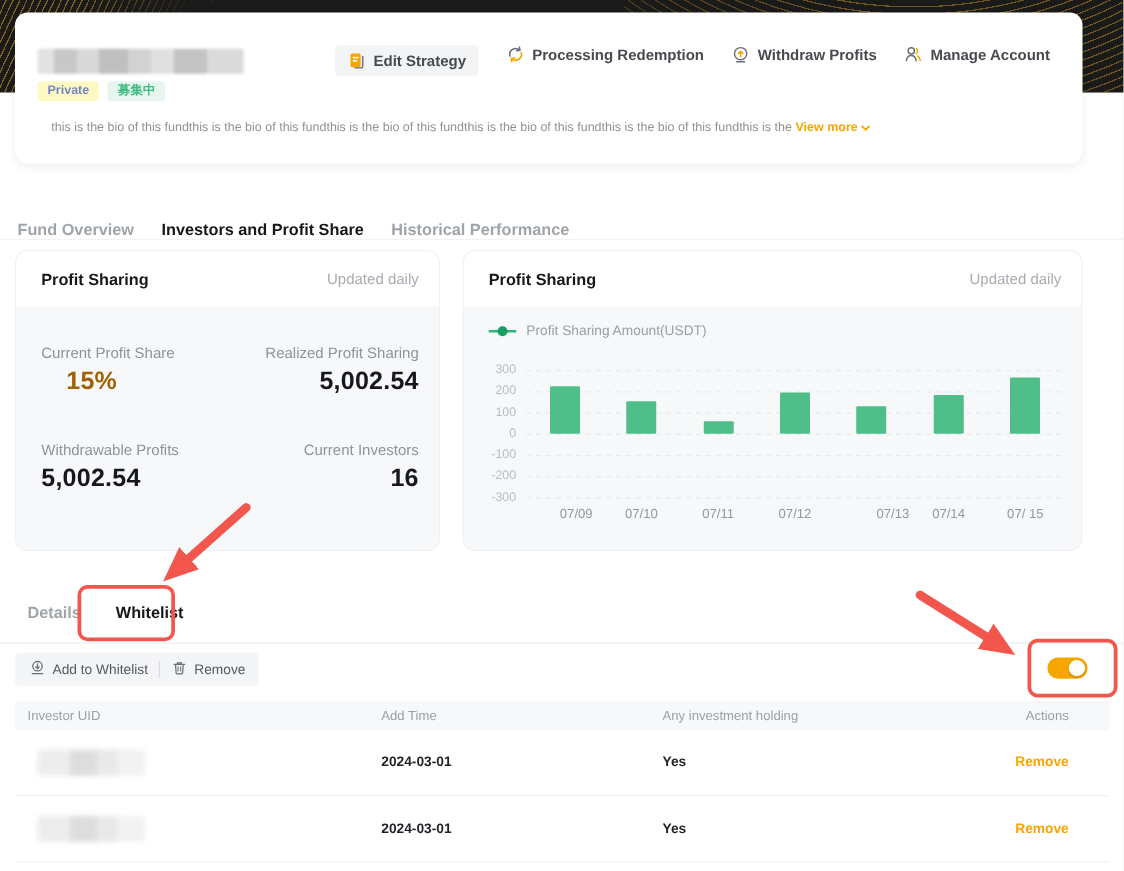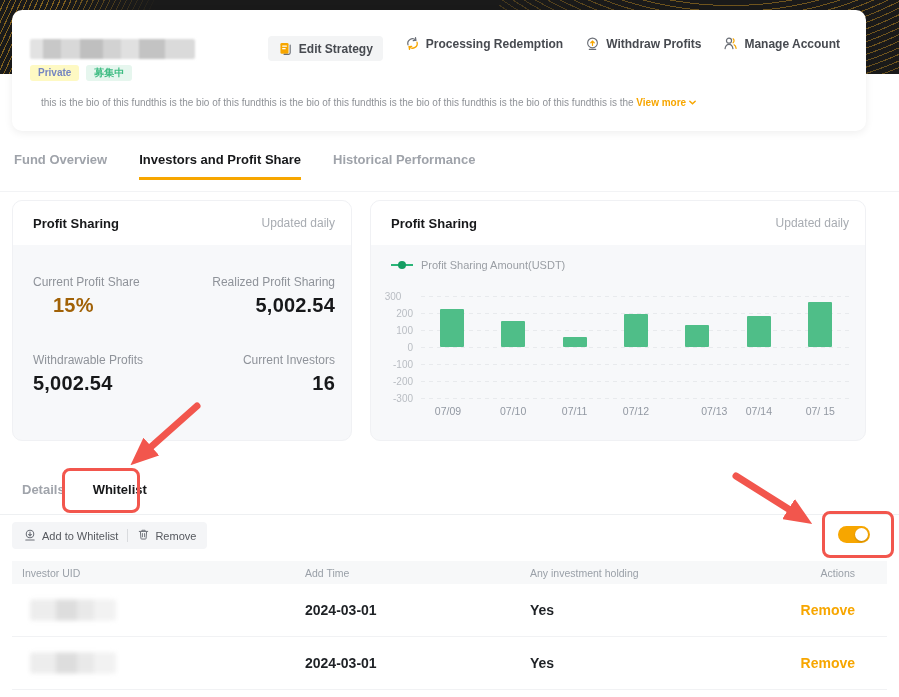--- a/index.html
+++ b/index.html
@@ -30,21 +30,21 @@
   .badge.blue  { background:#fef9c3; color:#7585c2; }
   .badge.green { background:#e6f6ee; color:#3fbc83; }
   .bio-row { position:absolute; left:18px; top:87px; width:820px; white-space:nowrap; overflow:hidden;
     font-size:10px; color:#8f9297;margin-left:11px; }
   .view-more { color:#f7a600; font-weight:700; cursor:pointer; display:inline-flex; align-items:center; gap:2px; }
   .header-actions { position:absolute; right:26px; top:26px; display:flex; align-items:flex-start; gap:22px; }
   .action-btn { display:flex; align-items:center; gap:6px; font-size:12px; font-weight:700; color:#474a50; cursor:pointer; }
   .action-btn.pill { background:#f3f4f5; border-radius:4px; padding:5px 10px; }
   .action-btn svg { display:block; }
   
-  .main-tabs { position:absolute; left:14px; top:152px; display:flex; gap:32px; }
+  .main-tabs { position:absolute; left:14px; top:176px; display:flex; gap:22px; }
   .main-tab { font-size:13px; font-weight:700; color:#9fa3aa; padding-bottom:10px; border-bottom:3px solid transparent; cursor:pointer; }
   .main-tab.active { color:#17181a; border-bottom-color:#f7a600; }
   .tabbar-divider { position:absolute; left:0; top:191px; width:899px; height:1px; background:#f2f3f5; }
   
   .panel { position:absolute; top:200px; background:#f7f8fa; border:1px solid #f0f1f4; border-radius:10px; }
   .panel.left  { left:12px;  width:340px; height:241px; }
   .panel.right { left:370px; width:496px; height:241px; }
   .panel-head { height:44px; background:#fff; border-radius:9px 9px 0 0;
     display:flex; align-items:center; justify-content:space-between; padding:0 16px 0 20px; }
   .panel-title { font-size:13px; font-weight:700; color:#17181a; }
@@ -75,21 +75,21 @@
   .tool-btn { display:flex; align-items:center; gap:5px; font-size:11px; color:#55585e; font-weight:400; cursor:pointer;text-align:center; }
   .tool-sep { width:1px; height:13px; background:#d9dbde; }
   .toggle { position:absolute; left:838px; top:526px; width:32px; height:17px; border-radius:9px; background:#f7a600; cursor:pointer; }
   .toggle .knob { position:absolute; right:2px; top:2px; width:13px; height:13px; border-radius:50%; background:#fff; box-shadow:0 1px 2px rgba(0,0,0,.2); }
   
   .table-header { position:absolute; left:12px; top:561px; width:875px; height:23px; background:#f7f8f9; }
   .th { position:absolute; top:50%; transform:translateY(-50%); font-size:10.5px; color:#9aa0a8; }
   .c-uid { left:10px; } .c-time { left:293px; } .c-holding { left:518px; }
   .c-actions { right:32px; text-align:right; }
   .trow { position:absolute; left:12px; width:875px; height:53px; border-bottom:1px solid #f1f2f4; }
-  .td { position:absolute; top:50%; transform:translateY(-50%); font-size:14px; font-weight:700; color:#1f2226; }
+  .td { position:absolute; top:50%; transform:translateY(-50%); font-size:11px; font-weight:700; color:#1f2226; }
   .td.remove { color:#f7a600; font-weight:600; cursor:pointer; }
   .uid-blur { position:absolute; left:18px; top:50%; transform:translateY(-50%); width:86px; height:21px; border-radius:2px;
     background:linear-gradient(90deg,#ededed 0 30%,#dddddd 30% 55%,#e9e9e9 55% 75%,#f2f2f2 75% 100%);
     filter:blur(2px); }
   
   .anno-box { position:absolute; border:3.5px solid #f2564d; border-radius:8px; pointer-events:none; }
   .anno-box.a { left:62px;  top:468px; width:78px; height:45px; }
   .anno-box.b { left:822px; top:511px; width:72px; height:47px; }
   .anno-svg { position:absolute; left:0; top:0; width:899px; height:697px; pointer-events:none; }
 </style>
@@ -197,36 +197,36 @@
   <div class="panel right">
     <div class="panel-head">
       <span class="panel-title">Profit Sharing</span>
       <span class="panel-updated">Updated daily</span>
     </div>
     <div class="legend">
       <span class="legend-glyph"></span>
       <span class="legend-text">Profit Sharing Amount(USDT)</span>
     </div>
     <div class="chart" id="chart">
-        <div class="tick-label" style="left: 2px; top: 15px; text-align: center;">300</div>
+        <div class="tick-label" style="left: 2px; top: 15px;">300</div>
         <div class="gridline" style="top: 15px;"></div>
         <div class="tick-label" style="left: 2px; top: 32px;">200</div>
         <div class="gridline" style="top: 32px;"></div>
         <div class="tick-label" style="left: 2px; top: 49px;">100</div>
         <div class="gridline" style="top: 49px;"></div>
         <div class="tick-label" style="left: 2px; top: 66px;">0</div>
         <div class="gridline" style="top: 66px;"></div>
         <div class="tick-label" style="left: 2px; top: 83px;">-100</div>
         <div class="gridline" style="top: 83px;"></div>
         <div class="tick-label" style="left: 2px; top: 100px;">-200</div>
         <div class="gridline" style="top: 100px;"></div>
         <div class="tick-label" style="left: 2px; top: 117px;">-300</div>
         <div class="gridline" style="top: 117px;"></div>
         <div class="bar" style="left: 68.7143px; top: 27.75px; height: 38.25px; background: rgb(79, 190, 136);"></div>
-        <div class="xlabel" style="left: 47px;">07/09</div>
+        <div class="xlabel" style="left: 60px;">07/09</div>
         <div class="bar" style="left: 130.143px; top: 39.65px; height: 26.35px; background: rgb(79, 190, 136);"></div>
         <div class="xlabel" style="left: 112.143px;">07/10</div>
         <div class="bar" style="left: 191.571px; top: 55.8px; height: 10.2px; background: rgb(79, 190, 136);"></div>
         <div class="xlabel" style="left: 173.571px;">07/11</div>
         <div class="bar" style="left: 253px; top: 32.85px; height: 33.15px; background: rgb(79, 190, 136);"></div>
         <div class="xlabel" style="left: 235px;">07/12</div>
         <div class="bar" style="left: 314.429px; top: 43.9px; height: 22.1px; background: rgb(79, 190, 136);"></div>
         <div class="xlabel" style="left: 296.429px; text-align: right;">07/13</div>
         <div class="bar" style="left: 375.857px; top: 35.4px; height: 30.6px; background: rgb(79, 190, 136);"></div>
         <div class="xlabel" style="left: 357.857px;">07/14</div>

